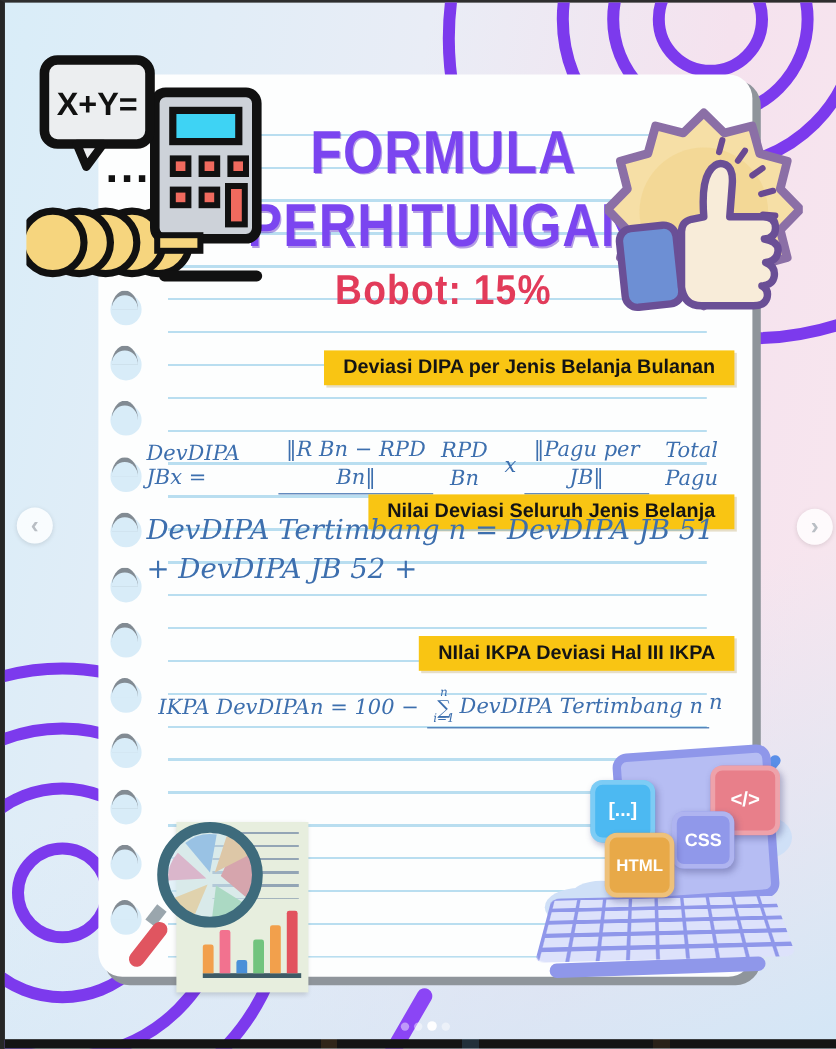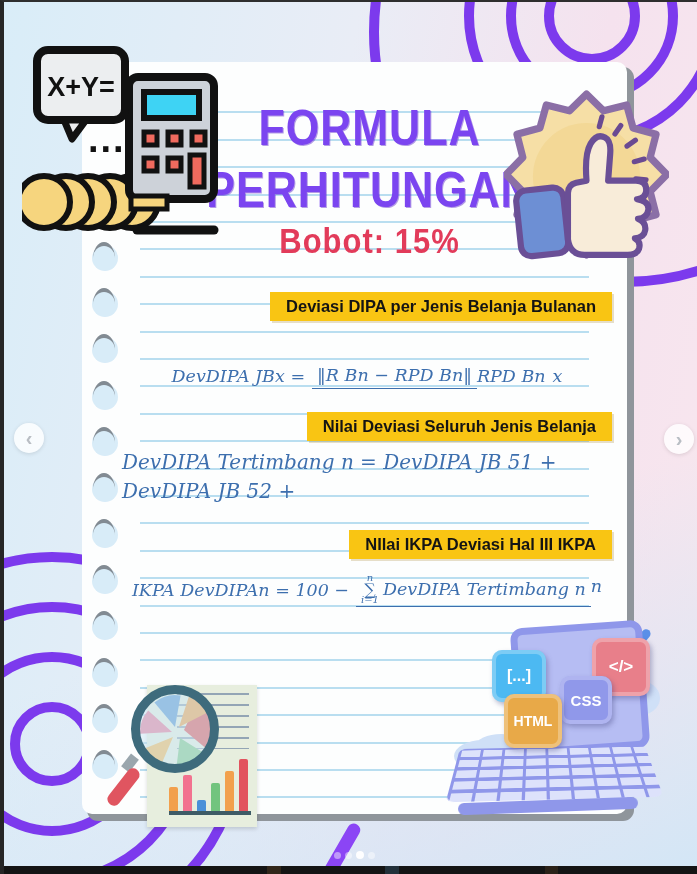--- a/index.html
+++ b/index.html
@@ -19,21 +19,21 @@
   .r-tr3 { width:256px; height:256px; left:460px; top:-114px; }
   .r-tr4 { width:510px; height:510px; left:365px; top:-225px; }
   .r-bl1 { width:84px;  height:84px;  left:6px;    top:700px; }
   .r-bl2 { width:184px; height:184px; left:-44px;  top:650px; }
   .r-bl3 { width:284px; height:284px; left:-94px;  top:600px; }
   .r-bl4 { width:384px; height:384px; left:-144px; top:550px; }
   .tick-line { position:absolute; width:13px; height:66px; background:#8b45f5; border-radius:7px;
     left:330px; top:818px; transform:rotate(30deg); z-index:1; }
   
   .paper { position:absolute; left:78px; top:60px; width:545px; height:752px;
-    background:#fdfefe; border-radius:10px; box-shadow:6px 6px 0 1px #8f959b; z-index:2; }
+    background:#fdfefe; border-radius:20px; box-shadow:6px 6px 0 1px #8f959b; z-index:2; }
   .rules { position:absolute; left:58px; right:38px; top:24px; bottom:16px;
     background:repeating-linear-gradient(to bottom, transparent 0px, transparent 25.4px, #b9def0 25.4px, #b9def0 27.4px); }
   .holes { position:absolute; left:10px; top:183px; width:28px; height:534px;
     display:flex; flex-direction:column; justify-content:space-between; }
   .hole { width:26px; height:26px; border-radius:50%; background:#d8ecf8; position:relative; }
   .hole::before { content:""; position:absolute; top:-3px; left:1px; width:22px; height:12px;
     border-radius:50% 50% 0 0 / 100% 100% 0 0; border-top:4px solid #828b93; }
   
   .title { position:absolute; top:36px; left:30px; right:0; text-align:center;
     color:#7b45f0; font-weight:bold; font-size:43px; line-height:1.2; letter-spacing:1px;
@@ -42,21 +42,21 @@
     color:#e23b5a; font-weight:bold; font-size:31px; letter-spacing:1px;
     transform:scaleY(1.12); transform-origin:top; }
   .hdr-row { position:absolute; left:50px; width:480px; text-align:right; }
   .hdr { display:inline-block; background:#f9c513; color:#141414; font-weight:bold;
     font-size:16.5px; padding:5px 16px; box-shadow:2px 2px 0 rgba(150,110,10,.22); }
   .h1 { top:230px; } .h2 { top:350px; } .h3 { top:468px; }
   .formula { position:absolute; left:40px; width:490px; display:flex; justify-content:center;
     align-items:center; gap:7px; color:#3d6fae; font-family:"DejaVu Serif", serif;
     font-style:italic; font-size:17.5px; }
   .f1 { top:272px;margin-top:30px; } .f3 { top:512px; }
-  .f2 { top:386px; flex-direction:column; gap:2px; font-size:20px; line-height:1.45; }
+  .f2 { top:364px; flex-direction:column; gap:2px; font-size:23px; line-height:1.45; }
   .frac { display:inline-flex; flex-direction:row; text-align:center; line-height:1.3; }
   .frac .num { border-bottom:1.7px solid #3d6fae; padding:0 5px 1px; display:flex; align-items:center; justify-content:center; }
   .frac .den { padding-top:1px; }
   .sig { display:inline-flex; flex-direction:column; align-items:center; line-height:.85; margin-right:4px; }
   .sig .ss { font-size:10px; }
   .sig .sg { font-size:16px; font-style:normal; }
   
   .calc-wrap { position:absolute; left:18px; top:38px; width:200px; height:195px; z-index:5; }
   
   .badge-wrap { position:absolute; left:500px; top:88px; width:165px; height:170px; z-index:5; }
@@ -155,20 +155,24 @@
       <span class="hdr">Deviasi DIPA per Jenis Belanja Bulanan</span>
     </div>
 
     <div class="formula f1">
       <span>DevDIPA JBx =</span>
       <span class="frac">
         <span class="num">‖R Bn − RPD Bn‖</span>
         <span class="den">RPD Bn</span>
       </span>
       <span>x</span>
+      <span class="frac">
+        <span class="num">‖Pagu per JB‖</span>
+        <span class="den">Total Pagu</span>
+      </span>
     </div>
 
     <div class="hdr-row h2">
       <span class="hdr">Nilai Deviasi Seluruh Jenis Belanja</span>
     </div>
 
     <div class="formula f2">
       <span>DevDIPA Tertimbang n = DevDIPA JB 51 + DevDIPA JB 52 +</span>
     </div>
 

